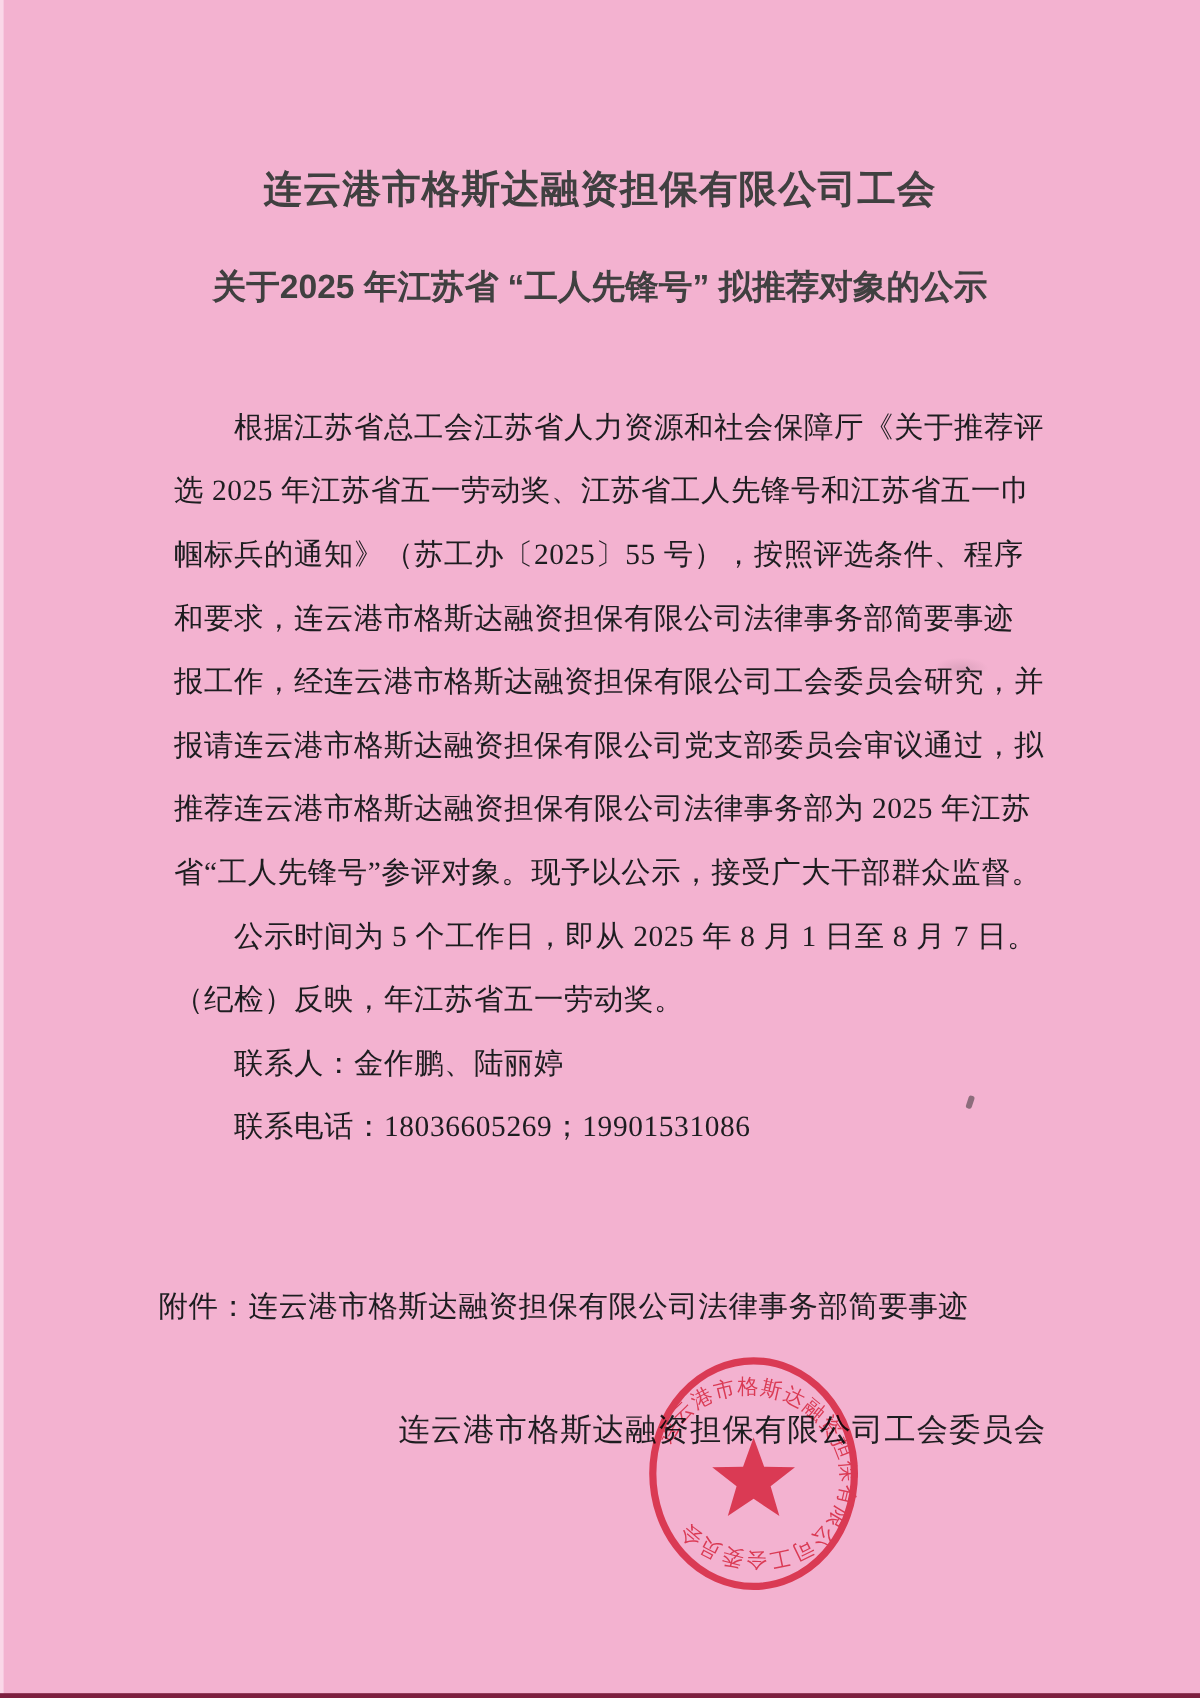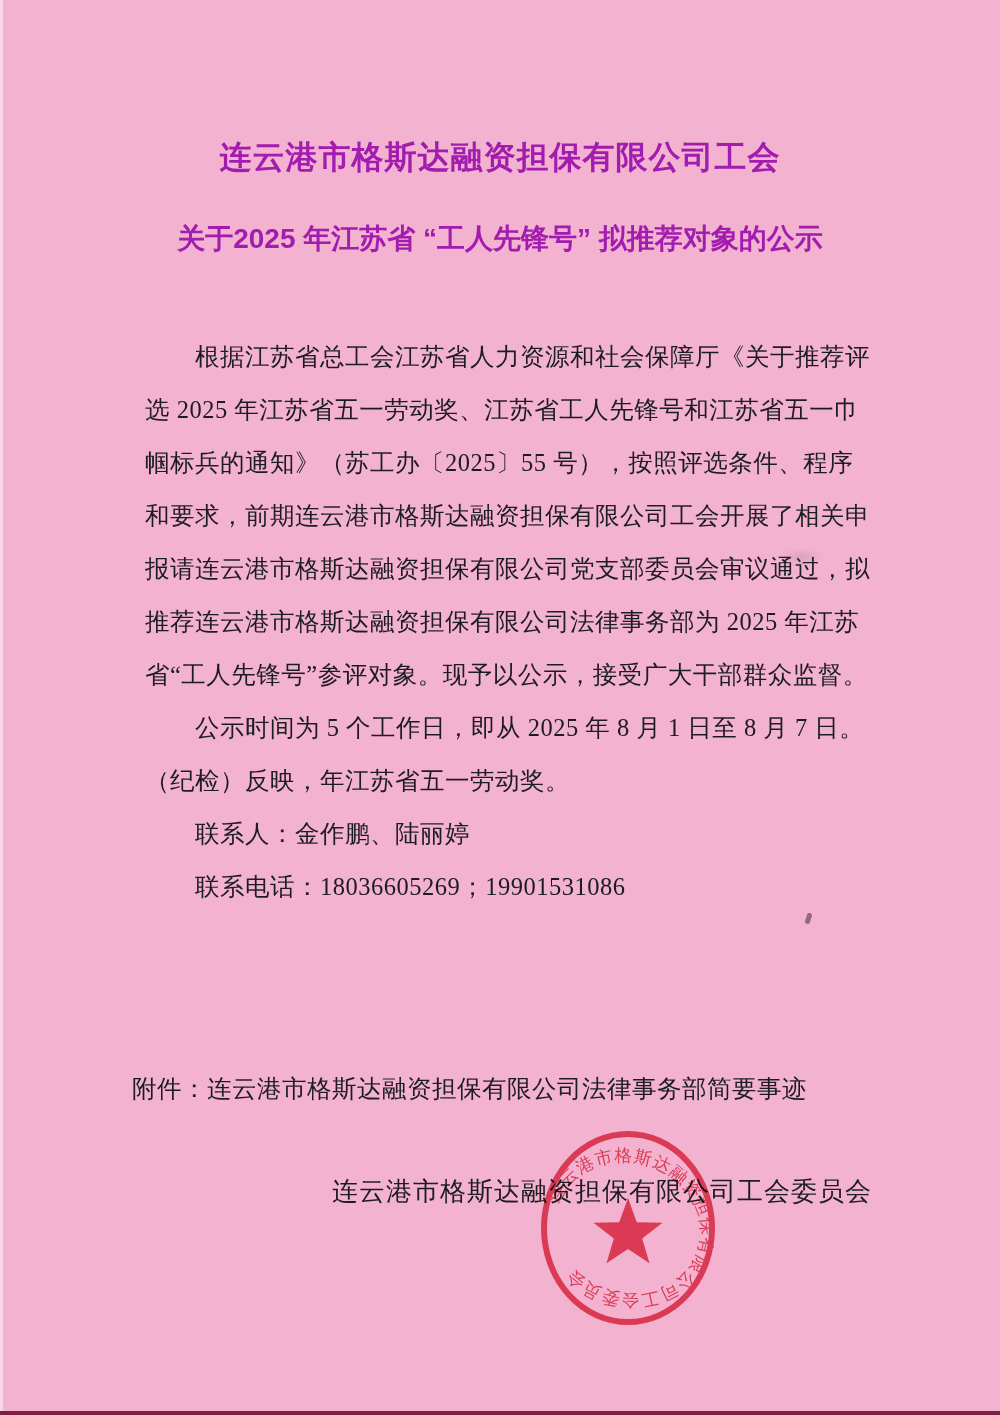--- a/index.html
+++ b/index.html
@@ -20,21 +20,21 @@
   }
   .edge-bottom {
     position: absolute; left: 0; right: 0; bottom: 0; height: 4px;
     background: #7c1f3f;
   }
   .title-block {
     position: absolute; left: 0; right: 0; top: 136px;
     text-align: center;
     font-family: "Liberation Sans", "DejaVu Sans", sans-serif;
     font-weight: 900;
-    color: #a21caf;
+    color: #404040;
   }
   .title-line1 {
     font-size: 32px;
     letter-spacing: 1px;
   }
   .title-line2 {
     font-size: 28px;
     margin-top: 40px;
     letter-spacing: 0px;
   }
@@ -108,21 +108,22 @@
 
   <div class="title-block">
     <div class="title-line1">连云港市格斯达融资担保有限公司工会</div>
     <div class="title-line2">关于2025 年江苏省 “工人先锋号” 拟推荐对象的公示</div>
   </div>
 
   <div class="body-block">
     <div class="body-line indent">根据江苏省总工会江苏省人力资源和社会保障厅《关于推荐评</div>
     <div class="body-line">选 2025 年江苏省五一劳动奖、江苏省工人先锋号和江苏省五一巾</div>
     <div class="body-line">帼标兵的通知》（苏工办〔2025〕55 号），按照评选条件、程序</div>
-    <div class="body-line">和要求，前期连云港市格斯达融资担保有限公司工会开展了相关申</div>
+    <div class="body-line">和要求，连云港市格斯达融资担保有限公司法律事务部简要事迹</div>
+    <div class="body-line">报工作，经连云港市格斯达融资担保有限公司工会委员会研究，并</div>
     <div class="body-line">报请连云港市格斯达融资担保有限公司党支部委员会审议通过，拟</div>
     <div class="body-line">推荐连云港市格斯达融资担保有限公司法律事务部为 2025 年江苏</div>
     <div class="body-line">省“工人先锋号”参评对象。现予以公示，接受广大干部群众监督。</div>
     <div class="body-line indent">公示时间为 5 个工作日，即从 2025 年 8 月 1 日至 8 月 7 日。</div>
     <div class="body-line">（纪检）反映，年江苏省五一劳动奖。</div>
     <div class="body-line indent">联系人：金作鹏、陆丽婷</div>
     <div class="body-line indent">联系电话：18036605269；19901531086</div>
   </div>
 
   <div class="attachment-line">附件：连云港市格斯达融资担保有限公司法律事务部简要事迹</div>

